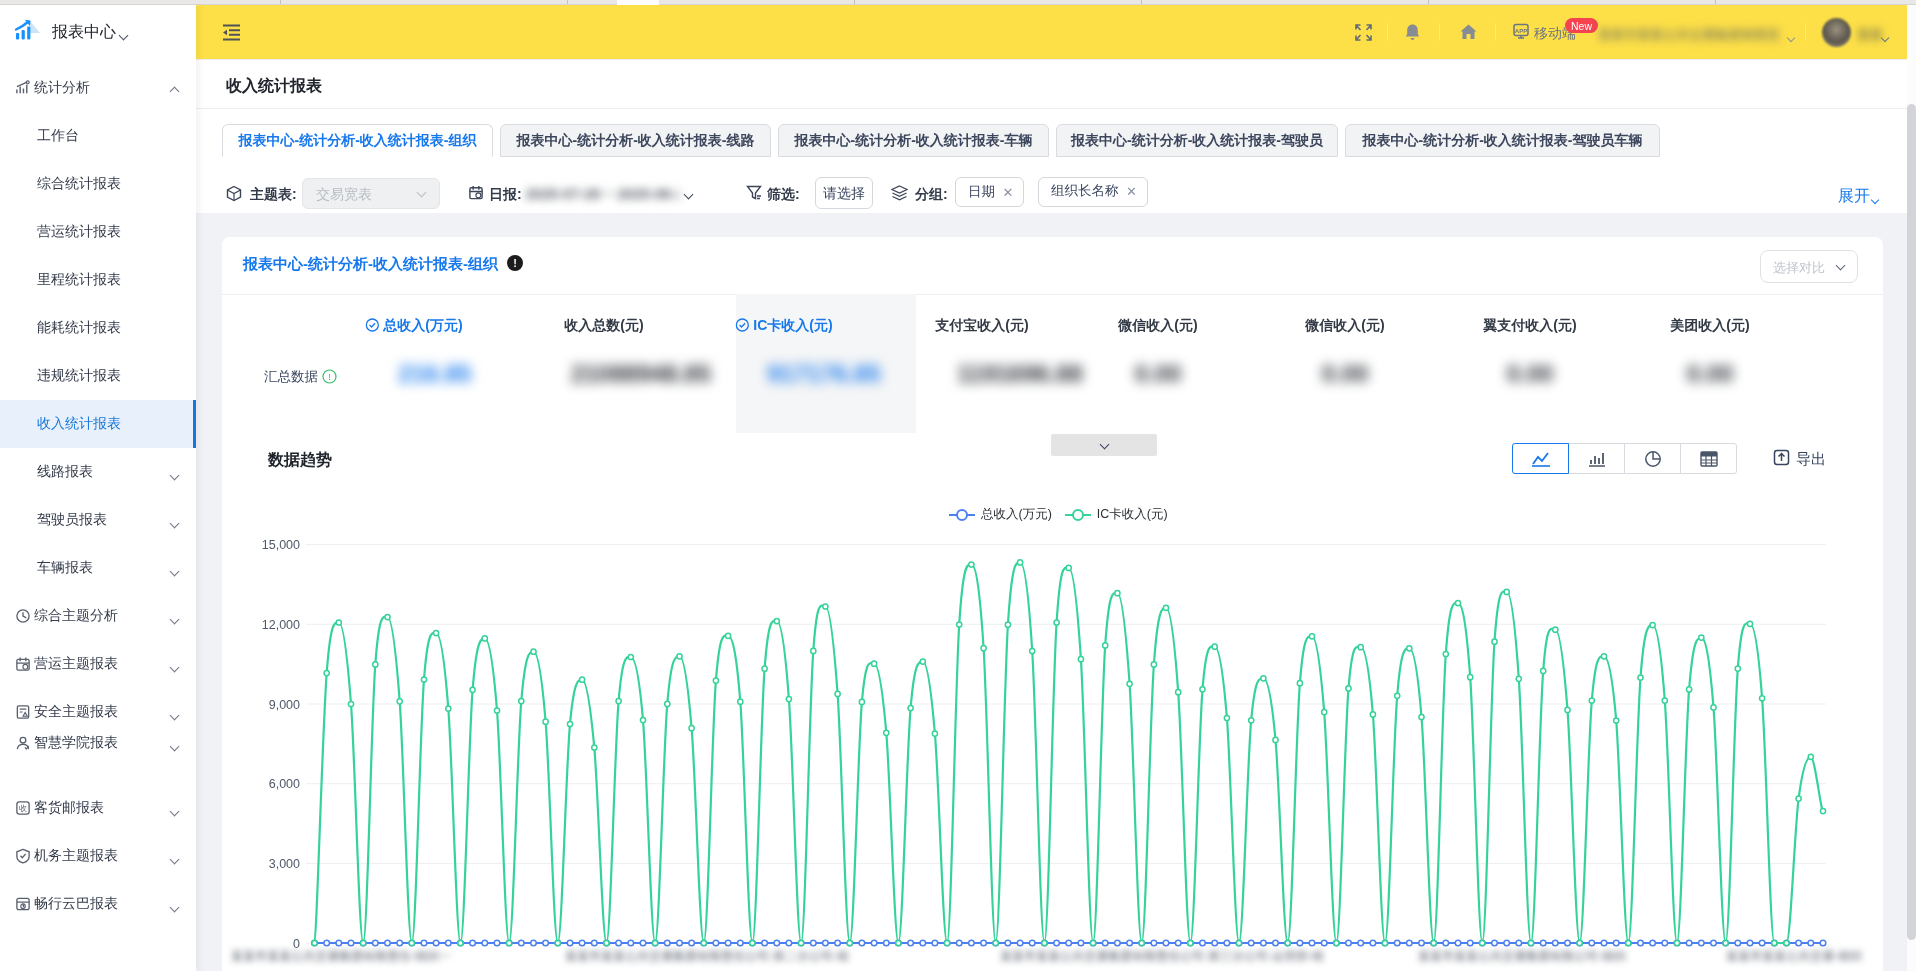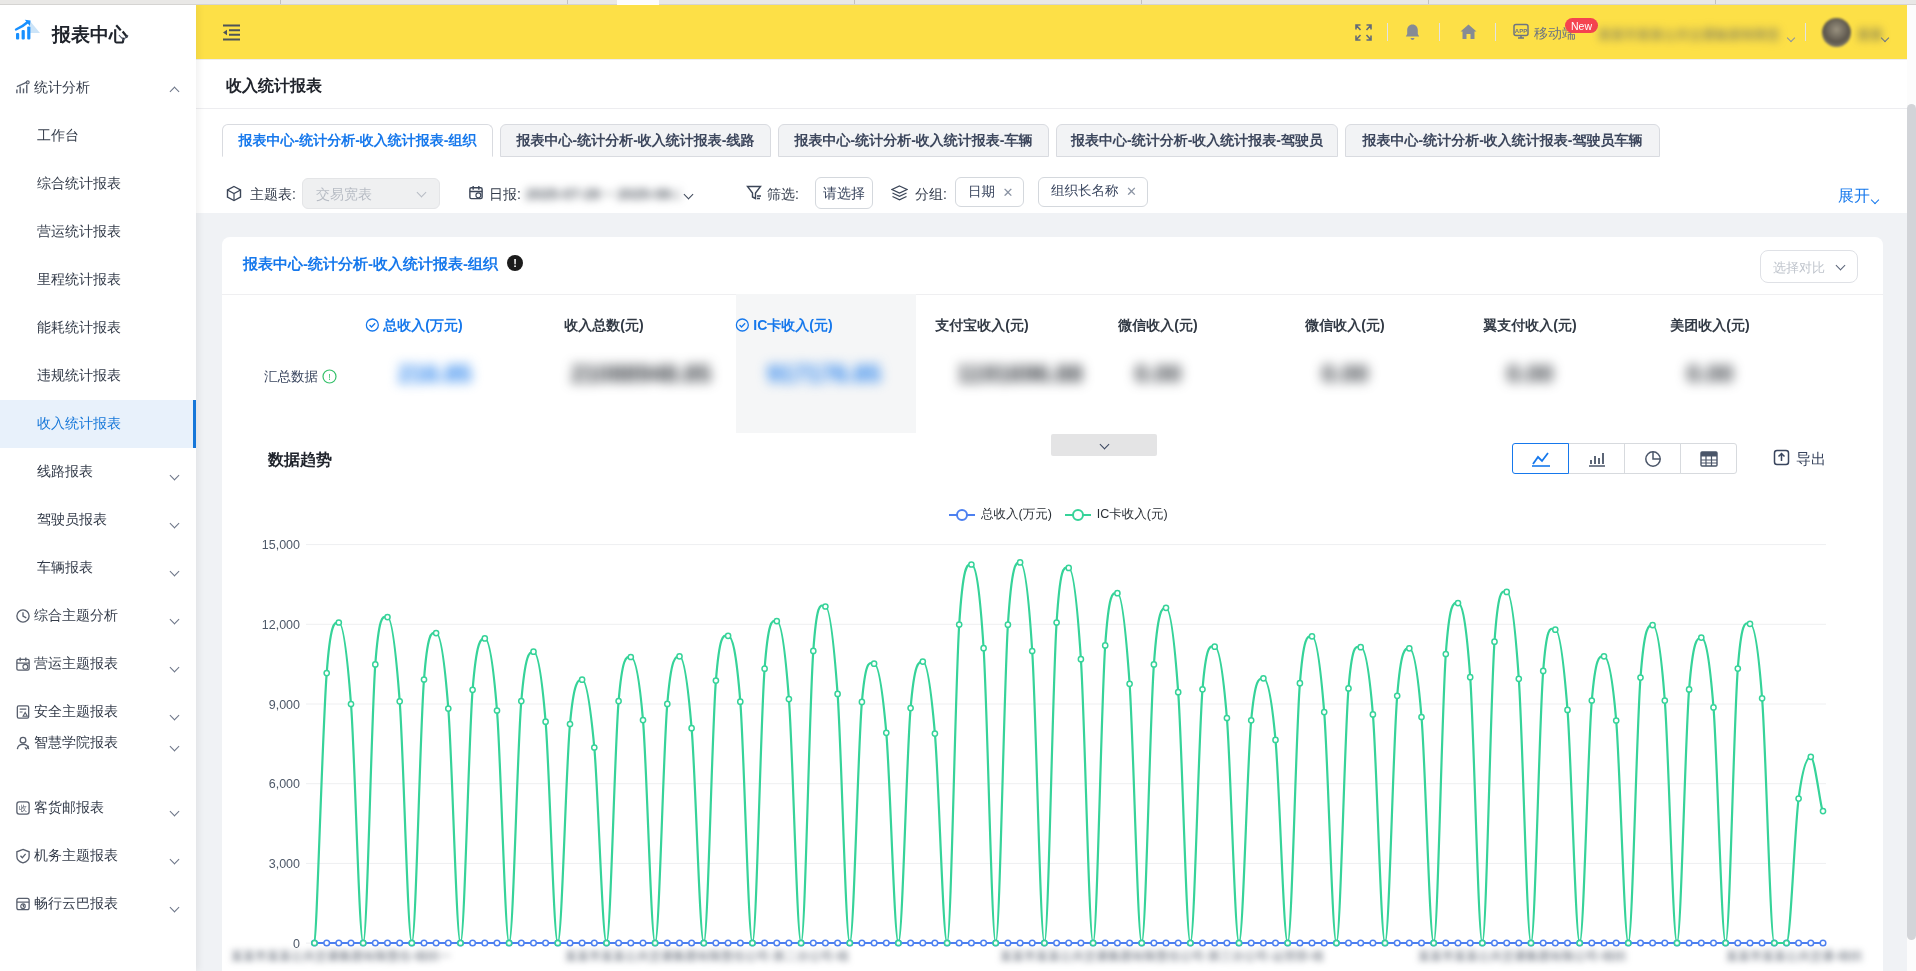--- a/index.html
+++ b/index.html
@@ -13,21 +13,21 @@
 .mi .txt2{margin-left:37px}
 .mi .icon{position:absolute;left:15px;top:16px}
 .mi .chev{position:absolute;right:18px;top:50%;margin-top:-6px}
 .sel{background:#e8f1fb;border-right:3px solid #1677d9}
 #hdr{position:absolute;left:196px;top:5px;width:1711px;height:55px;background:#fde047;border-bottom:1px solid #ededf0;z-index:4}
 .sep{width:1px;height:18px;background:#e2e3e7}
 #titlebar{position:absolute;left:196px;top:61px;width:1711px;height:48px;background:#fff;border-bottom:1px solid #ededf0;z-index:4}
 #tabzone{position:absolute;left:196px;top:110px;width:1720px;height:103px;background:#fff;z-index:3}
 .tab{position:absolute;top:14px;height:33px;border:1px solid #d9dbe0;border-radius:6px 6px 0 0;background:#f2f3f5;display:flex;align-items:center;justify-content:center;font-size:14px;font-weight:bold;color:#3c465c}
 .tabact{background:#fff;border-bottom:1px solid #fff;color:#1678ec}
-.flab{font-size:14px;font-weight:normal;color:#333b4a}
+.flab{font-size:14px;font-weight:bold;color:#333b4a}
 .tag{height:30px;border:1px solid #d4d8dd;border-radius:6px;background:#fff;display:flex;align-items:center;font-size:13.5px;color:#39455e}
 #content{position:absolute;left:196px;top:213px;width:1720px;height:758px;background:#f0f2f5;z-index:2}
 #card{position:absolute;left:26px;top:24px;width:1661px;height:760px;background:#fff;border-radius:8px}
 .blur3{filter:blur(3px)}
 .blur4{filter:blur(4px)}
 .statH{position:absolute;font-size:14px;font-weight:bold;color:#323a45;white-space:nowrap}
 .statV{position:absolute;font-size:24px;font-weight:bold;color:#2a2f36;white-space:nowrap;filter:blur(6px)}
 .cbtn{width:57px;height:31px;border:1px solid #d7dade;display:flex;align-items:center;justify-content:center;background:#fff}
 #sbtrack{position:absolute;right:0;top:5px;width:9px;height:966px;background:#fcfcfc;z-index:9}
 #sbthumb{position:absolute;right:0;top:104px;width:9px;height:836px;background:#d2d4d8;border-radius:5px;z-index:10}
@@ -43,21 +43,21 @@
   </div>
 <div id="side">
     <svg width="28" height="24" viewBox="0 0 28 24" style="position:absolute;left:14px;top:14px">
 <polygon points="16,2 26,14 16,14" fill="#cce4f8"></polygon>
 <rect x="2" y="14" width="3.2" height="6.5" rx="1.1" fill="#1890ff"></rect>
 <rect x="7.6" y="11" width="3.2" height="9.5" rx="1.1" fill="#1890ff"></rect>
 <rect x="13.2" y="7.5" width="3.2" height="13" rx="1.1" fill="#1890ff"></rect>
 <path d="M2 10.5 C6.5 8.5 10 6.5 13.8 3" stroke="#1890ff" stroke-width="2.4" fill="none" stroke-linecap="round"></path>
 <path d="M10.5 1 L16.3 1.2 L16.1 6.8 Z" fill="#1890ff" transform="rotate(5 13.5 4)"></path>
 </svg>
-    <div style="position:absolute;left:52px;top:17px;font-size:19px;font-weight:bold;color:#20242c">报表中心</div>
+    <div style="position:absolute;left:52px;top:17px;font-size:16px;font-weight:normal;color:#20242c">报表中心</div>
     <div style="position:absolute;left:120px;top:20px"><span style="display:inline-block;width:7px;height:7px;border-right:1.8px solid #475063;border-bottom:1.8px solid #475063;transform:rotate(45deg)"></span></div>
     <div class="mi" style="top:59px">
       <span class="icon"><svg width="16" height="16" viewBox="0 0 17 17">
           <path d="M2 14 L2 10 M5.5 14 L5.5 7 M9 14 L9 9 M12.5 14 L12.5 5" stroke="#585f6d" stroke-width="1.5" fill="none"></path>
           <path d="M2 7 C5 6 9 4 13 2" stroke="#585f6d" stroke-width="1.3" fill="none"></path>
           <circle cx="13.5" cy="2.5" r="1.6" fill="none" stroke="#585f6d" stroke-width="1.2"></circle>
         </svg></span>
       <span class="txt1" style="color:#333b49">统计分析</span>
       <span class="chev"><span style="display:inline-block;width:7px;height:7px;border-right:1.7px solid #6b7486;border-bottom:1.7px solid #6b7486;transform:rotate(-135deg)"></span></span>
     </div>

